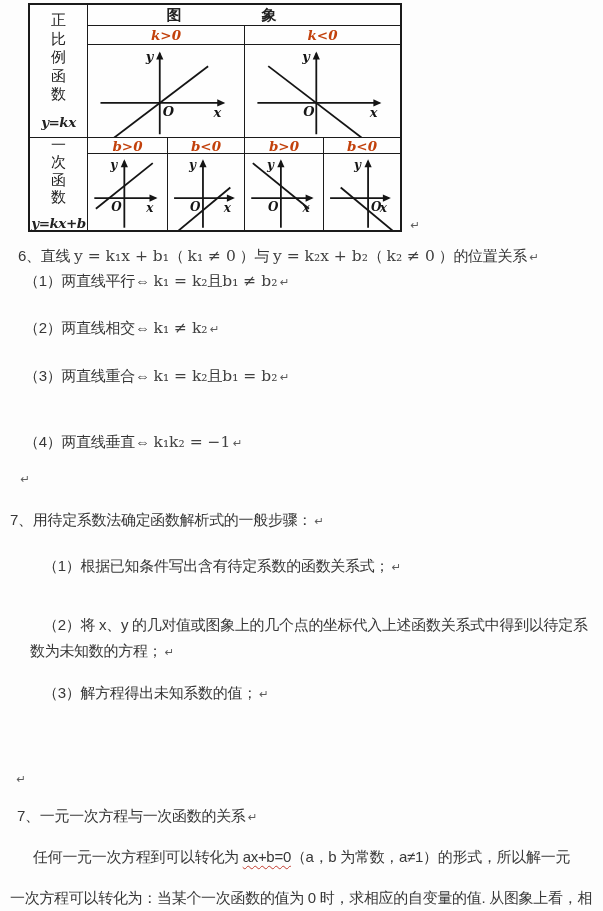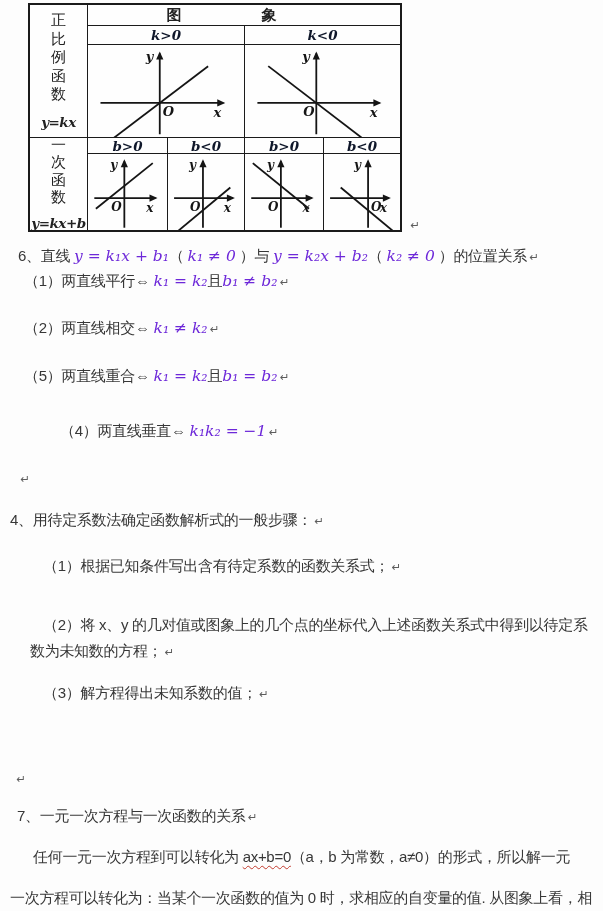--- a/index.html
+++ b/index.html
@@ -38,21 +38,21 @@
   }
   .header-cell{
     grid-area:1/2/2/6;
     display:flex;align-items:center;justify-content:center;gap:80px;
     padding-right:45px;
     font-size:15px;font-weight:600;color:#222;
   }
   .cond-cell{
     display:flex;align-items:center;justify-content:center;
     font-family:"DejaVu Serif","Liberation Serif",serif;
-    font-style:italic;font-weight:700;font-size:13.5px;color:#0f172a;
+    font-style:italic;font-weight:700;font-size:13.5px;color:#c2410c;
   }
   .cond-k1{grid-area:2/2/3/4;}
   .cond-k2{grid-area:2/4/3/6;}
   .cond-b1{grid-area:4/2/5/3;}
   .cond-b2{grid-area:4/3/5/4;}
   .cond-b3{grid-area:4/4/5/5;}
   .cond-b4{grid-area:4/5/5/6;}
   .graph-cell{position:relative;}
   .graph-p1{grid-area:3/2/4/4;}
   .graph-p2{grid-area:3/4/4/6;}
@@ -67,21 +67,21 @@
   }
 
   
   .content{position:absolute;inset:0;}
   .line{
     position:absolute;white-space:nowrap;
     font-size:15px;letter-spacing:-0.3px;line-height:19px;color:#373737;
   }
   .seg-math{
     font-family:"DejaVu Serif","Liberation Serif",serif;
-    font-style:italic;font-size:15.5px;letter-spacing:0;color:#6d28d9;
+    font-size:15.5px;letter-spacing:0;color:#404040;
   }
   .seg-wavy{
     text-decoration-line:underline;
     text-decoration-style:wavy;
     text-decoration-color:#c23b2e;
     text-decoration-thickness:1px;
     text-underline-offset:3px;
   }
   .pilcrow{
     color:#5d5d5d;font-size:11.5px;margin-left:2px;
@@ -201,26 +201,26 @@
       <text class="axis-label" font-size="12" x="47.08" y="57.08">O</text>
     </svg>
       </div>
   </div>
 
   <div class="content">
       <div class="line" style="top: 214px; left: 408px;"><span class="pilcrow">↵</span></div>
       <div class="line" style="top: 246px; left: 18px;"><span class="seg-text">6、直线 </span><span class="seg-math">y = k₁x + b₁</span><span class="seg-text">（ </span><span class="seg-math">k₁ ≠ 0</span><span class="seg-text"> ）与 </span><span class="seg-math">y = k₂x + b₂</span><span class="seg-text">（ </span><span class="seg-math">k₂ ≠ 0</span><span class="seg-text"> ）的位置关系</span><span class="pilcrow">↵</span></div>
       <div class="line" style="top: 271px; left: 24px;"><span class="seg-text">（1）两直线平行⇔ </span><span class="seg-math">k₁ = k₂</span><span class="seg-text">且</span><span class="seg-math">b₁ ≠ b₂</span><span class="pilcrow">↵</span></div>
       <div class="line" style="top: 318px; left: 24px;"><span class="seg-text">（2）两直线相交⇔ </span><span class="seg-math">k₁ ≠ k₂</span><span class="pilcrow">↵</span></div>
-      <div class="line" style="top: 366px; left: 24px;"><span class="seg-text">（5）两直线重合⇔ </span><span class="seg-math">k₁ = k₂</span><span class="seg-text">且</span><span class="seg-math">b₁ = b₂</span><span class="pilcrow">↵</span></div>
-      <div class="line" style="top: 421px; left: 24px; margin-left: 36px;"><span class="seg-text">（4）两直线垂直⇔ </span><span class="seg-math">k₁k₂ = −1</span><span class="pilcrow">↵</span></div>
+      <div class="line" style="top: 366px; left: 24px;"><span class="seg-text">（3）两直线重合⇔ </span><span class="seg-math">k₁ = k₂</span><span class="seg-text">且</span><span class="seg-math">b₁ = b₂</span><span class="pilcrow">↵</span></div>
+      <div class="line" style="top: 432px; left: 24px;"><span class="seg-text">（4）两直线垂直⇔ </span><span class="seg-math">k₁k₂ = −1</span><span class="pilcrow">↵</span></div>
       <div class="line" style="top: 468px; left: 18px;"><span class="pilcrow">↵</span></div>
-      <div class="line" style="top: 510px; left: 10px;"><span class="seg-text">4、用待定系数法确定函数解析式的一般步骤：</span><span class="pilcrow">↵</span></div>
+      <div class="line" style="top: 510px; left: 10px;"><span class="seg-text">7、用待定系数法确定函数解析式的一般步骤：</span><span class="pilcrow">↵</span></div>
       <div class="line" style="top: 556px; left: 43px;"><span class="seg-text">（1）根据已知条件写出含有待定系数的函数关系式；</span><span class="pilcrow">↵</span></div>
       <div class="line" style="top: 599px; left: 43px; margin-top: 16px;"><span class="seg-text">（2）将 x、y 的几对值或图象上的几个点的坐标代入上述函数关系式中得到以待定系</span></div>
       <div class="line" style="top: 641px; left: 30px;"><span class="seg-text">数为未知数的方程；</span><span class="pilcrow">↵</span></div>
       <div class="line" style="top: 683px; left: 43px;"><span class="seg-text">（3）解方程得出未知系数的值；</span><span class="pilcrow">↵</span></div>
       <div class="line" style="top: 768px; left: 14px;"><span class="pilcrow">↵</span></div>
       <div class="line" style="top: 806px; left: 17px;"><span class="seg-text">7、一元一次方程与一次函数的关系</span><span class="pilcrow">↵</span></div>
-      <div class="line" style="top: 847px; left: 33px;"><span class="seg-text">任何一元一次方程到可以转化为 </span><span class="seg-wavy">ax+b=0</span><span class="seg-text">（a，b 为常数，a≠0）的形式，所以解一元</span></div>
+      <div class="line" style="top: 847px; left: 33px;"><span class="seg-text">任何一元一次方程到可以转化为 </span><span class="seg-wavy">ax+b=0</span><span class="seg-text">（a，b 为常数，a≠1）的形式，所以解一元</span></div>
       <div class="line" style="top: 888px; left: 10px;"><span class="seg-text">一次方程可以转化为：当某个一次函数的值为 0 时，求相应的自变量的值. 从图象上看，相</span></div>
     </div>
 </div>
 
 </body></html>

